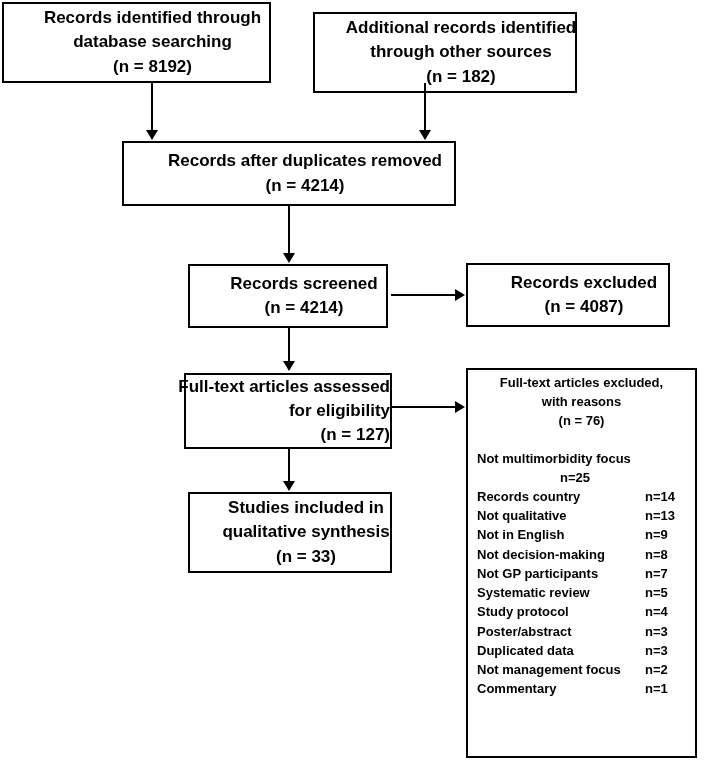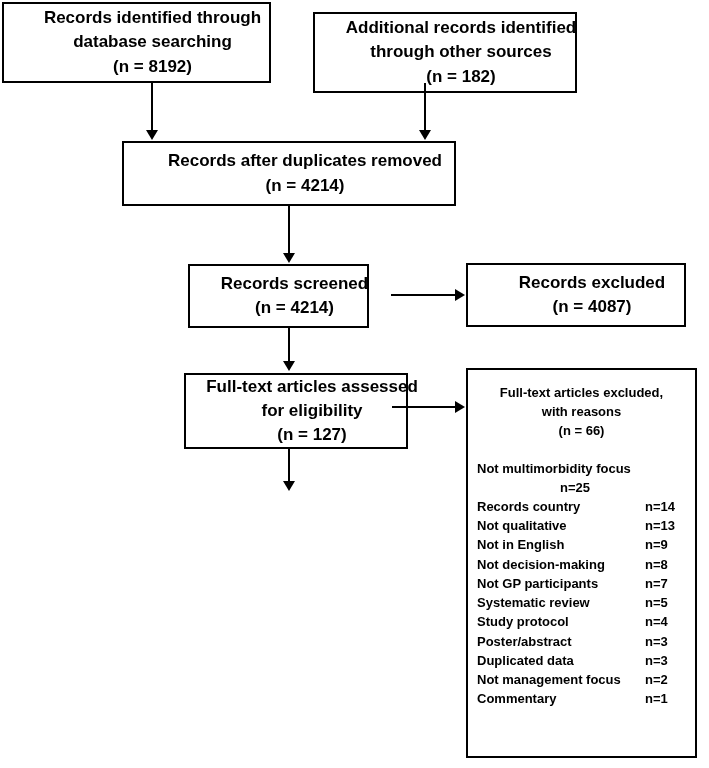--- a/index.html
+++ b/index.html
@@ -33,40 +33,40 @@
   }
   .box .line {
     display: block;
     white-space: nowrap;
   }
 
   
   #node-db-records      { left: 2px;   top: 2px;   width: 269px; height: 81px; }
   #node-other-records   { left: 313px; top: 12px;   width: 264px; height: 81px; }
   #node-duplicates      { left: 122px; top: 141px; width: 334px; height: 65px; }
-  #node-screened        { left: 188px; top: 264px; width: 181px; height: 64px; }
-  #node-excluded        { left: 466px; top: 263px; width: 220px; height: 64px; }
-  #node-fulltext        { left: 184px; top: 373px; width: 224px; height: 76px; }
+  #node-screened        { left: 188px; top: 264px; width: 200px; height: 64px; }
+  #node-excluded        { left: 466px; top: 263px; width: 204px; height: 64px; }
+  #node-fulltext        { left: 184px; top: 373px; width: 208px; height: 76px; align-items: flex-end; }
   #node-included        { left: 188px; top: 492px; width: 204px; height: 81px; }
 
   
   #node-reasons {
     position: absolute;
     left: 466px; top: 368px;
     width: 231px; height: 390px;
     box-sizing: border-box;
     border: 2px solid #000000;
     background: #ffffff;
     color: #000000;
     font-weight: bold;
     font-size: 13px;
   }
   #reasons-head {
     text-align: center;
-    padding-top: 14px;
+    padding-top: 4px;
     line-height: 1.45;
   }
   #reasons-head .line { display: block; white-space: nowrap; }
   #reasons-list {
     margin-top: 18px;
     padding-left: 9px;
     padding-right: 6px;
   }
   .reason-row {
     display: flex;
@@ -159,26 +159,31 @@
     <span class="line">for eligibility</span>
     <span class="line">(n = 127)</span>
   </div>
 
   <div class="hline" style="left:392px; top:406px; width:64px;"></div>
   <div class="arrow-right" style="left:455px; top:401px;"></div>
 
   <div class="vline" style="left:288px; top:449px; height:33px;"></div>
   <div class="arrow-down" style="left:283px; top:481px;"></div>
 
+  <div class="box" id="node-included">
+    <span class="line">Studies included in</span>
+    <span class="line">qualitative synthesis</span>
+    <span class="line">(n = 33)</span>
+  </div>
 
   <div id="node-reasons">
     <div id="reasons-head">
       <span class="line">Full-text articles excluded,</span>
       <span class="line">with reasons</span>
-      <span class="line">(n = 66)</span>
+      <span class="line">(n = 76)</span>
     </div>
     <div id="reasons-list">
         <div class="reason-row wrap" style="position: relative;">
           <span class="reason-label">Not multimorbidity focus</span>
           <span class="reason-count">n=25</span>
         </div>
         <div class="reason-row" style="position: relative;">
           <span class="reason-label">Records country</span>
           <span class="reason-count">n=14</span>
         </div>

